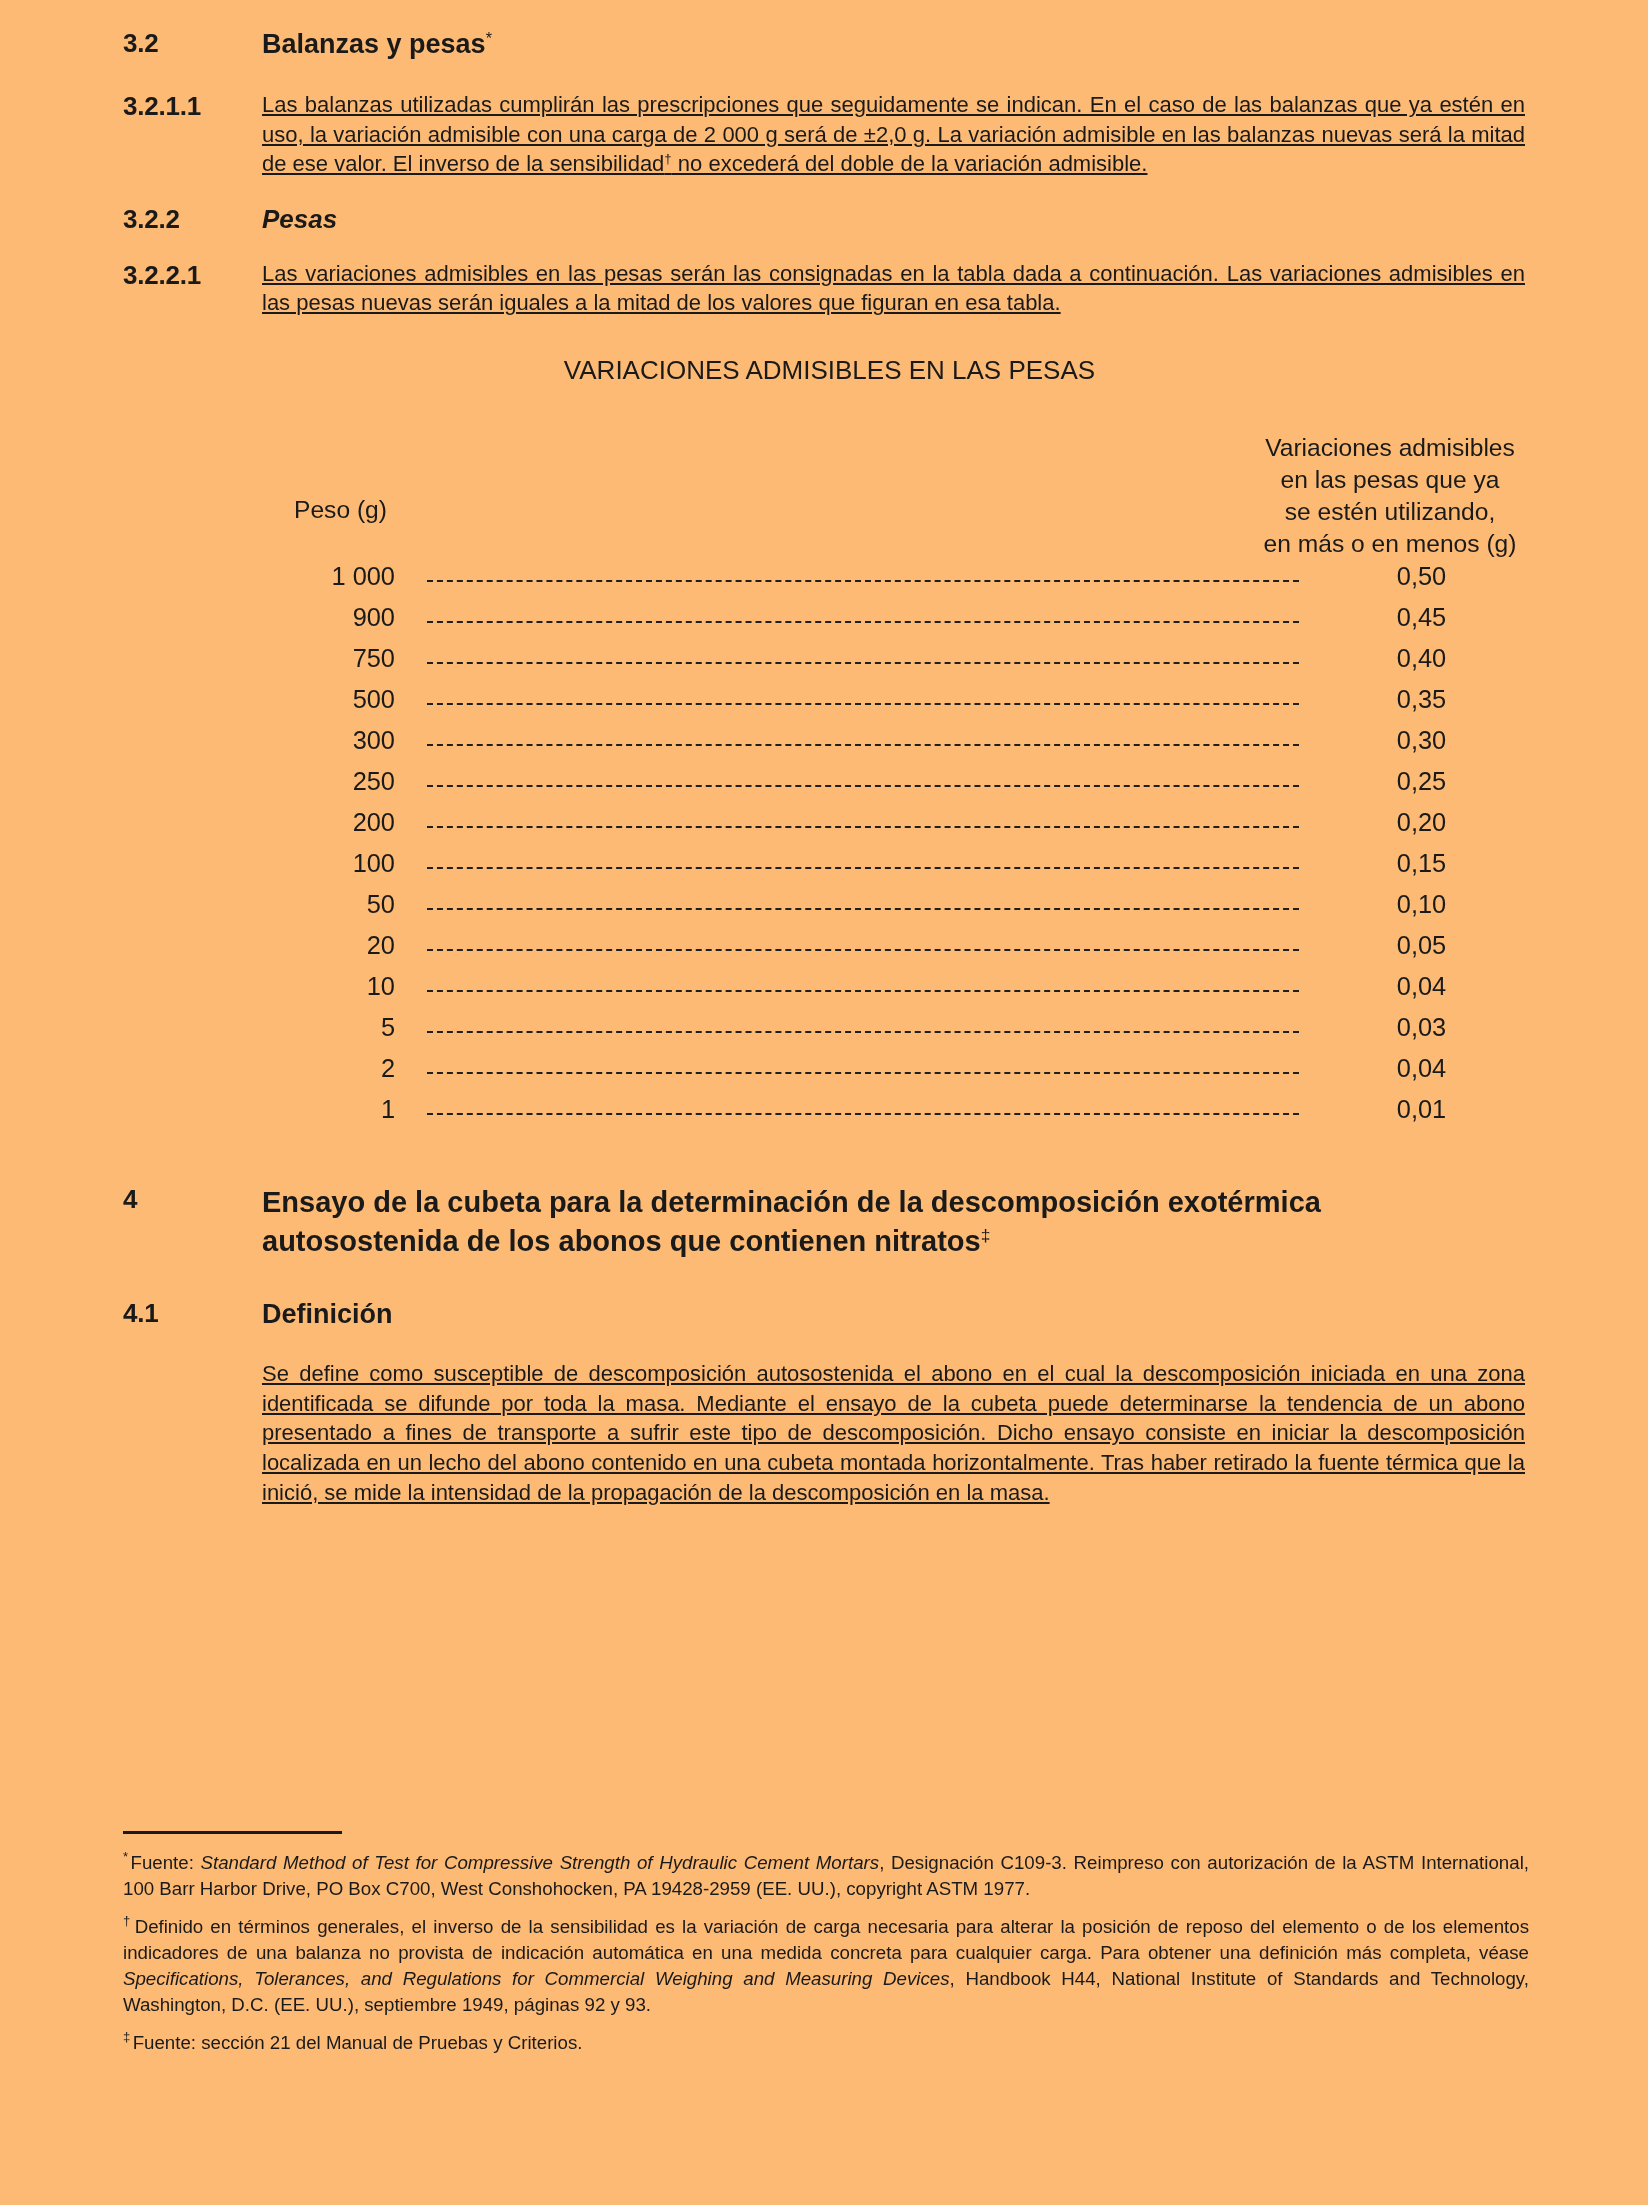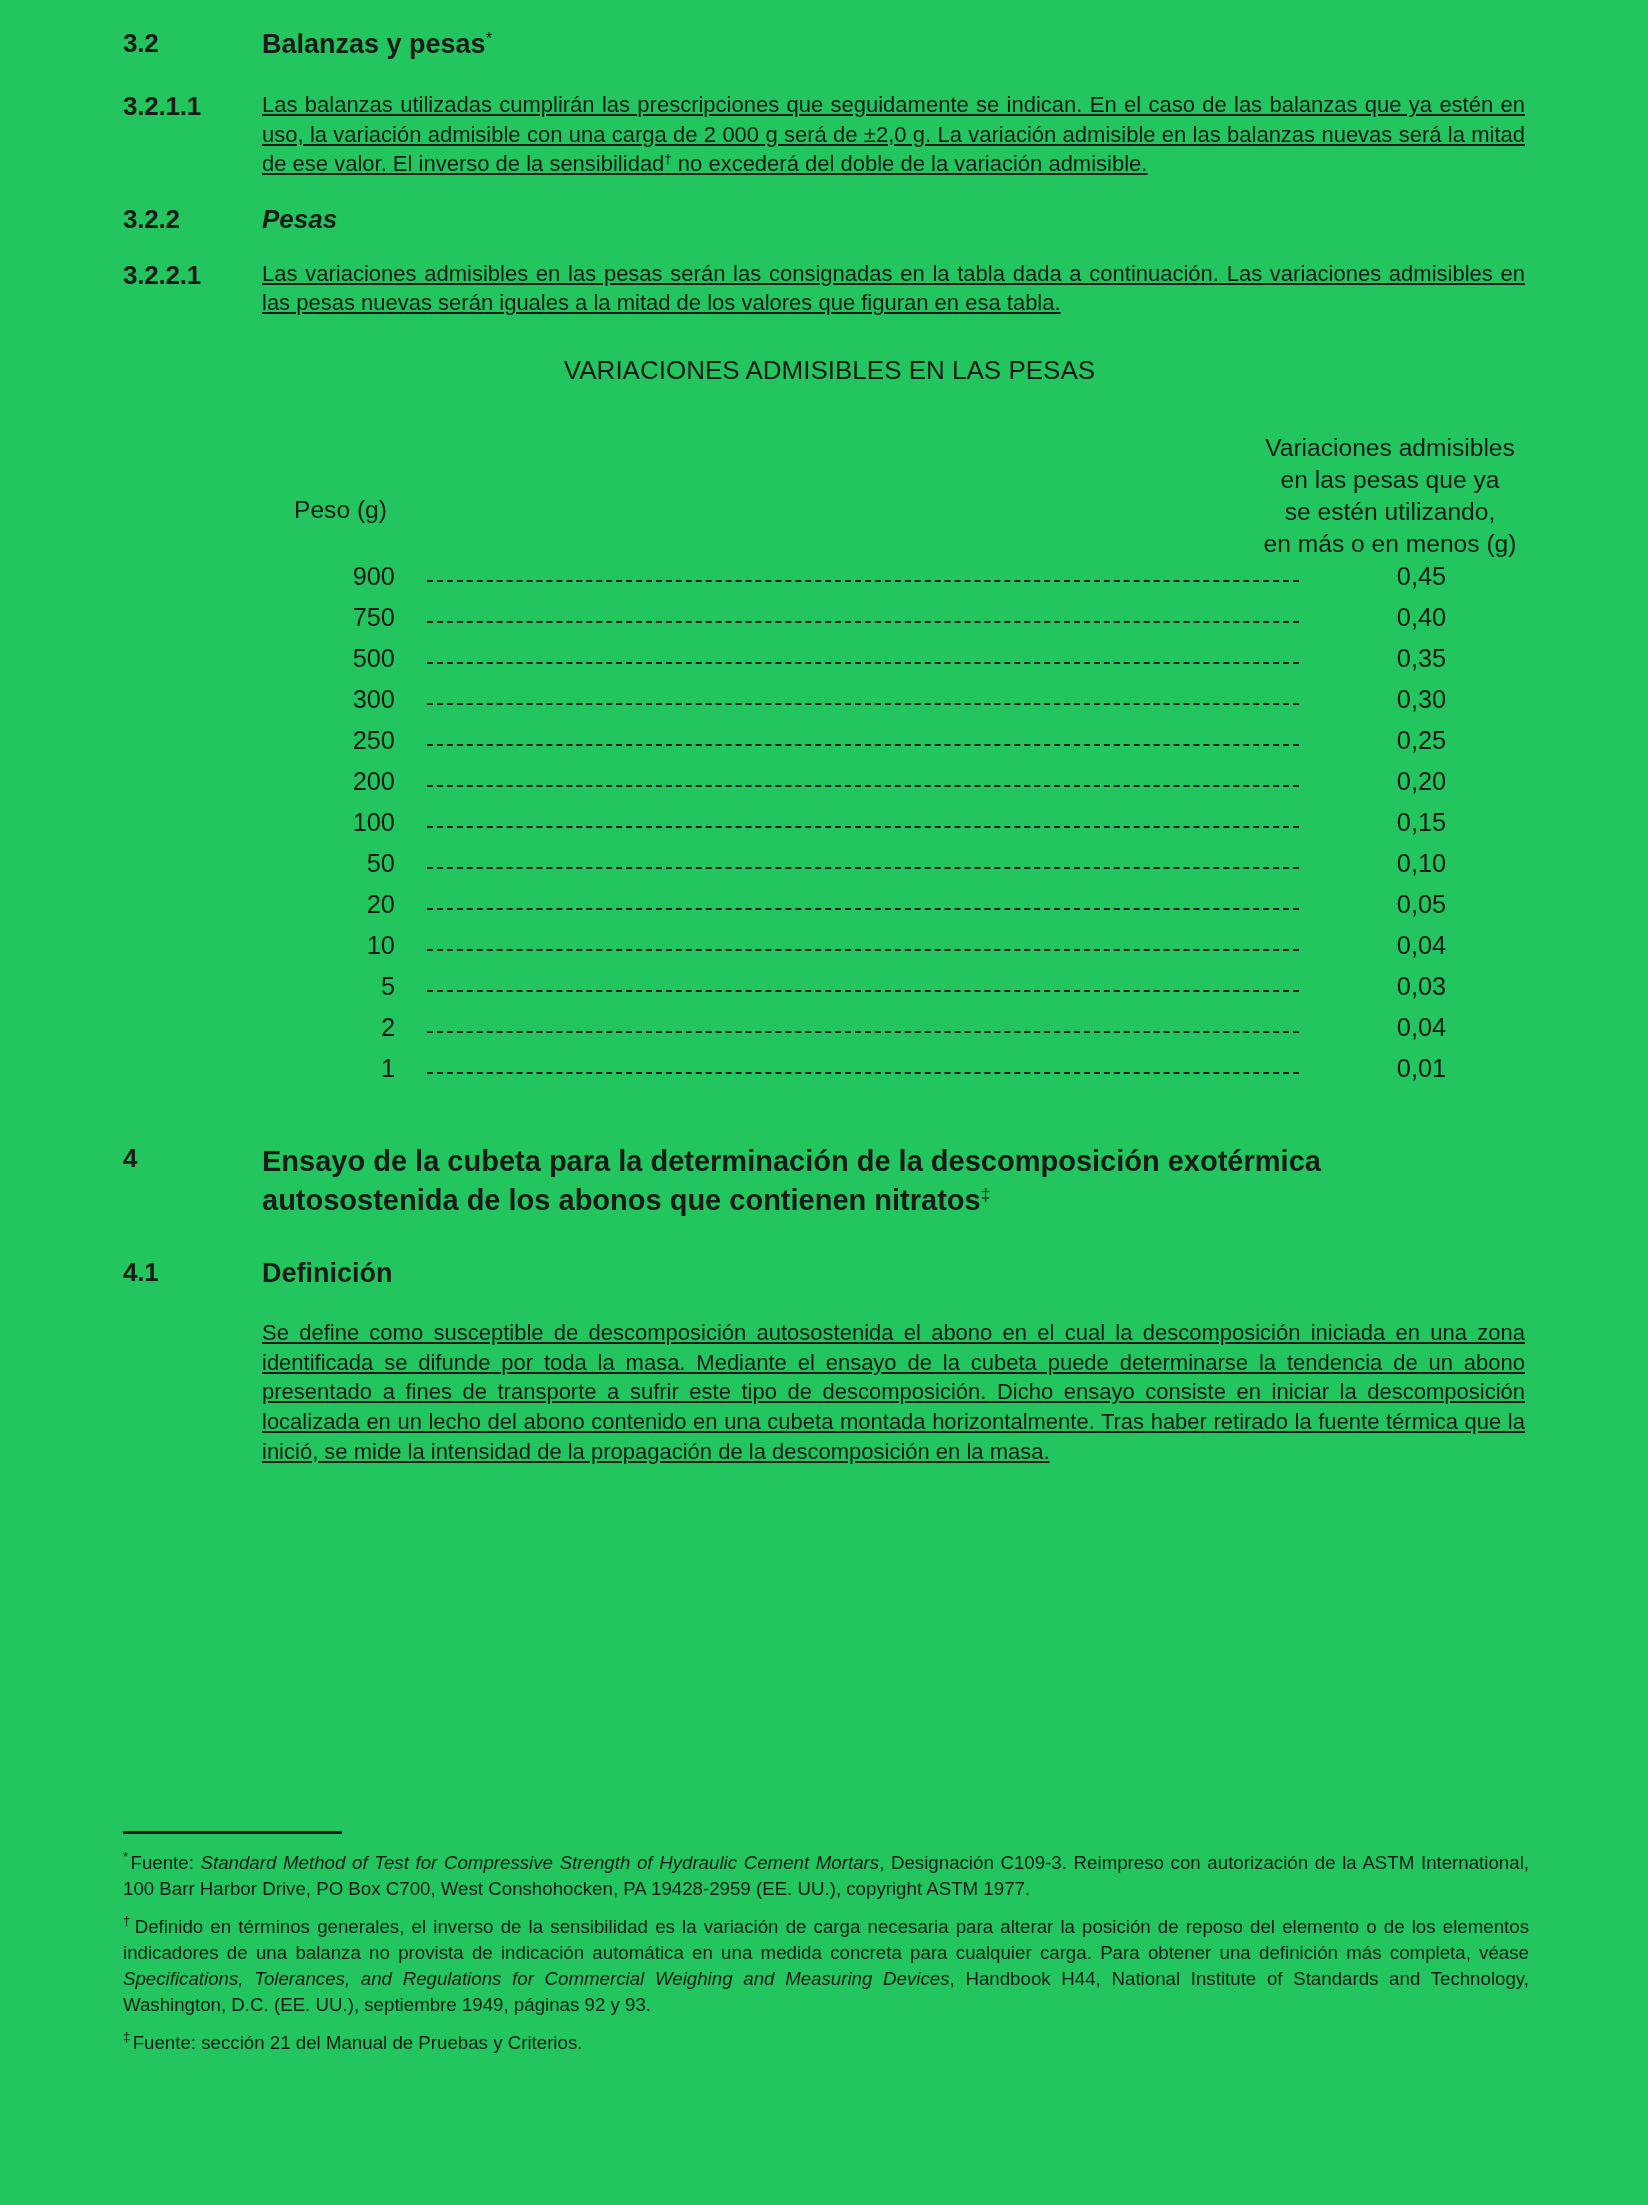--- a/index.html
+++ b/index.html
@@ -8,21 +8,21 @@
     background: #ffffff;
   }
   body {
     font-family: "Liberation Sans", sans-serif;
     color: #1a1a1a;
   }
   #page {
     position: relative;
     width: 1648px;
     height: 2205px;
-    background: #22c55e;
+    background: #fdba74;
     box-sizing: border-box;
     padding: 0;
     overflow: hidden;
   }
 
   
   .content {
     position: absolute;
     left: 123px;
     top: 27px;
@@ -224,20 +224,25 @@
         <div class="th-right">
           <div>Variaciones admisibles</div>
           <div>en las pesas que ya</div>
           <div>se estén utilizando,</div>
           <div>en más o en menos (g)</div>
         </div>
       </div>
 
       <div id="table-body">
           <div class="trow">
+            <div class="c-weight">1 000</div>
+            <div class="c-leader"></div>
+            <div class="c-var">0,50</div>
+          </div>
+          <div class="trow">
             <div class="c-weight">900</div>
             <div class="c-leader"></div>
             <div class="c-var">0,45</div>
           </div>
           <div class="trow">
             <div class="c-weight">750</div>
             <div class="c-leader"></div>
             <div class="c-var">0,40</div>
           </div>
           <div class="trow">

